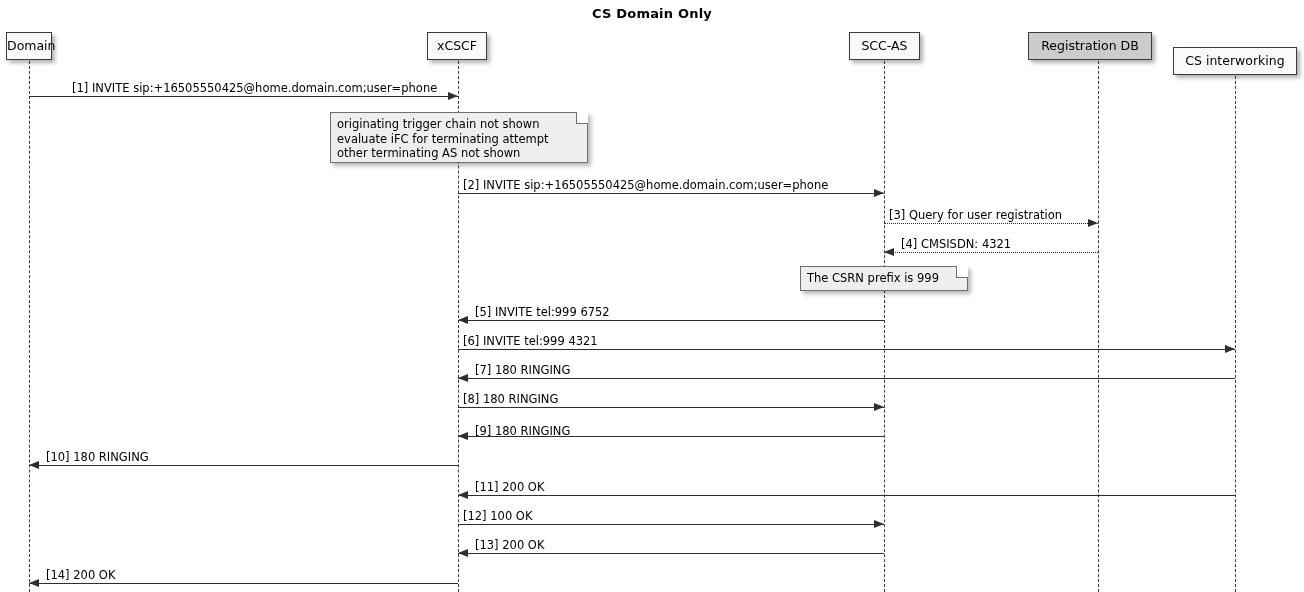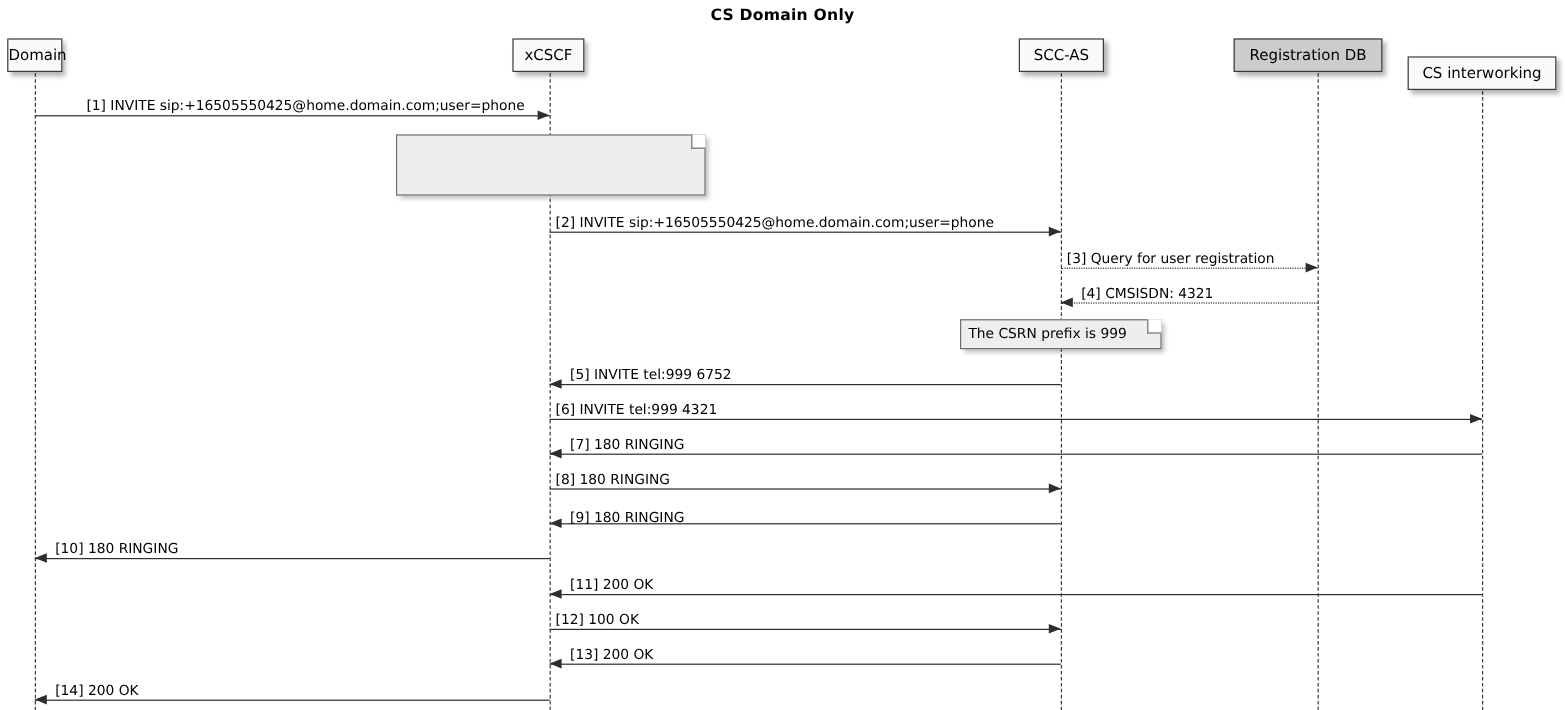--- a/index.html
+++ b/index.html
@@ -162,16 +162,18 @@
       <div class="arrowhead right" style="top: 520px; left: 874px;"></div>
       <div class="msg-label" style="left: 463px; top: 509px;">[12] 100 OK</div>
       <div class="msg-line" style="left: 458px; width: 426px; top: 553px;"></div>
       <div class="arrowhead left" style="top: 549px; left: 458px;"></div>
       <div class="msg-label" style="left: 475px; top: 538px;">[13] 200 OK</div>
       <div class="msg-line" style="left: 29px; width: 429px; top: 583px;"></div>
       <div class="arrowhead left" style="top: 579px; left: 29px;"></div>
       <div class="msg-label" style="left: 46px; top: 568px;">[14] 200 OK</div>
     </div>
   <div id="notes-layer">
-      <div class="note" style="left: 330px; top: 112px; width: 258px; height: 51px;"><span class="fold"></span></div>
+      <div class="note" style="left: 330px; top: 112px; width: 258px; height: 51px;"><span>originating trigger chain not shown
+evaluate iFC for terminating attempt
+other terminating AS not shown</span><span class="fold"></span></div>
       <div class="note" style="left: 800px; top: 266px; width: 168px; height: 25px;"><span>The CSRN prefix is 999</span><span class="fold"></span></div>
     </div>
 </div>
 
 </body></html>

